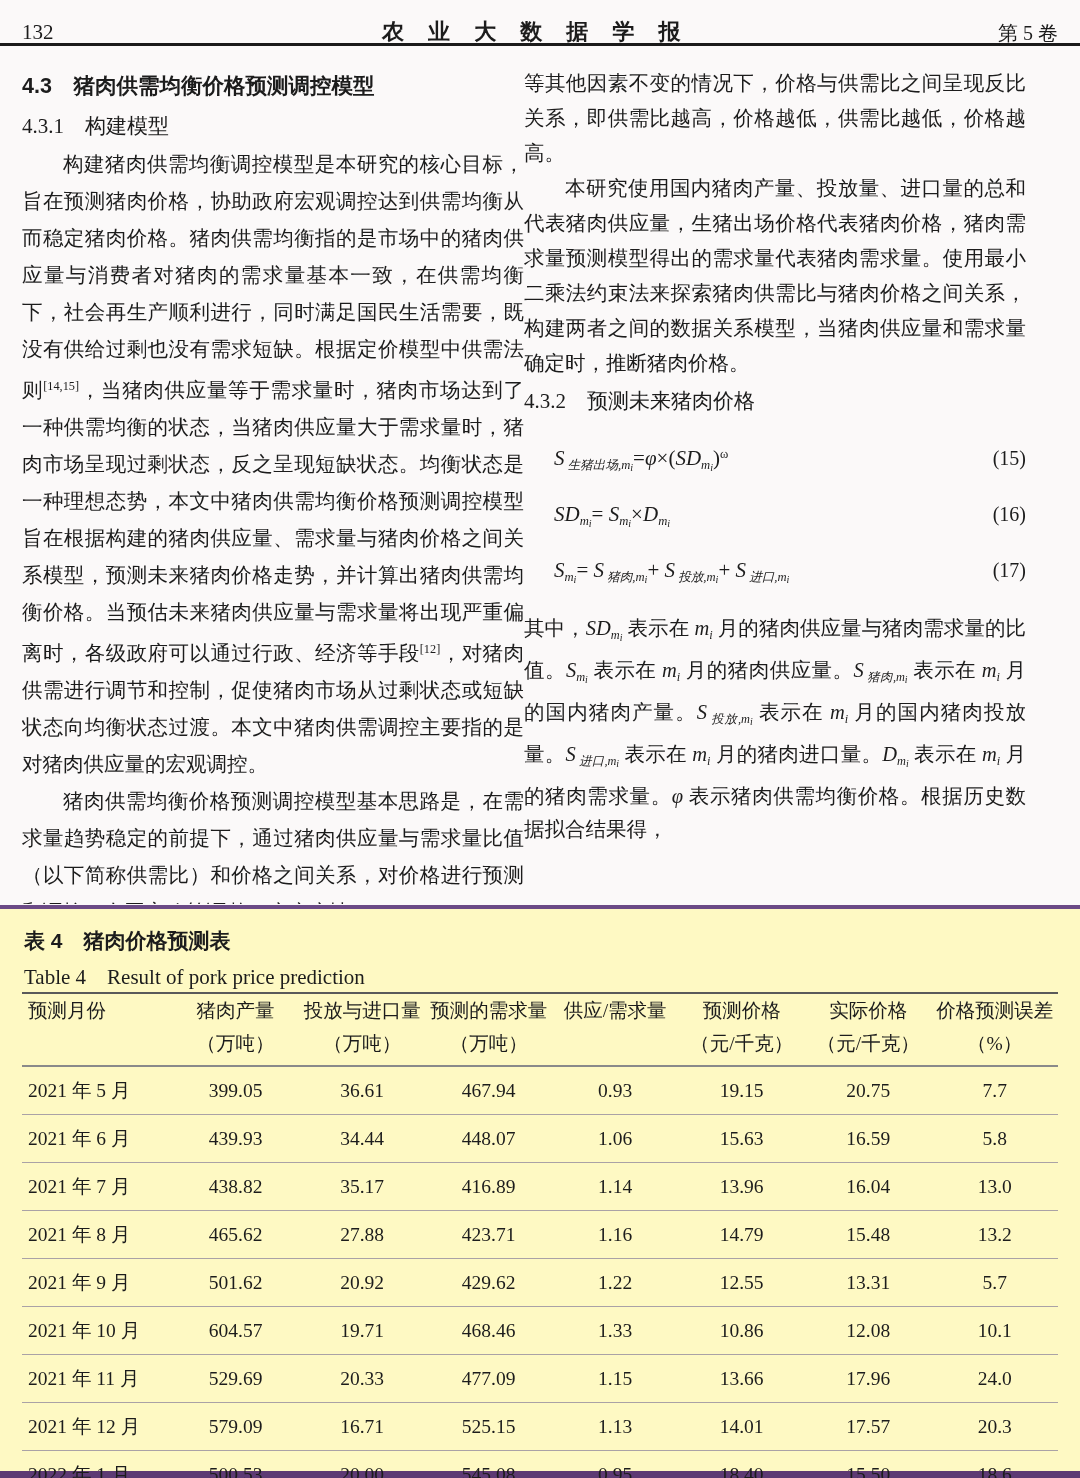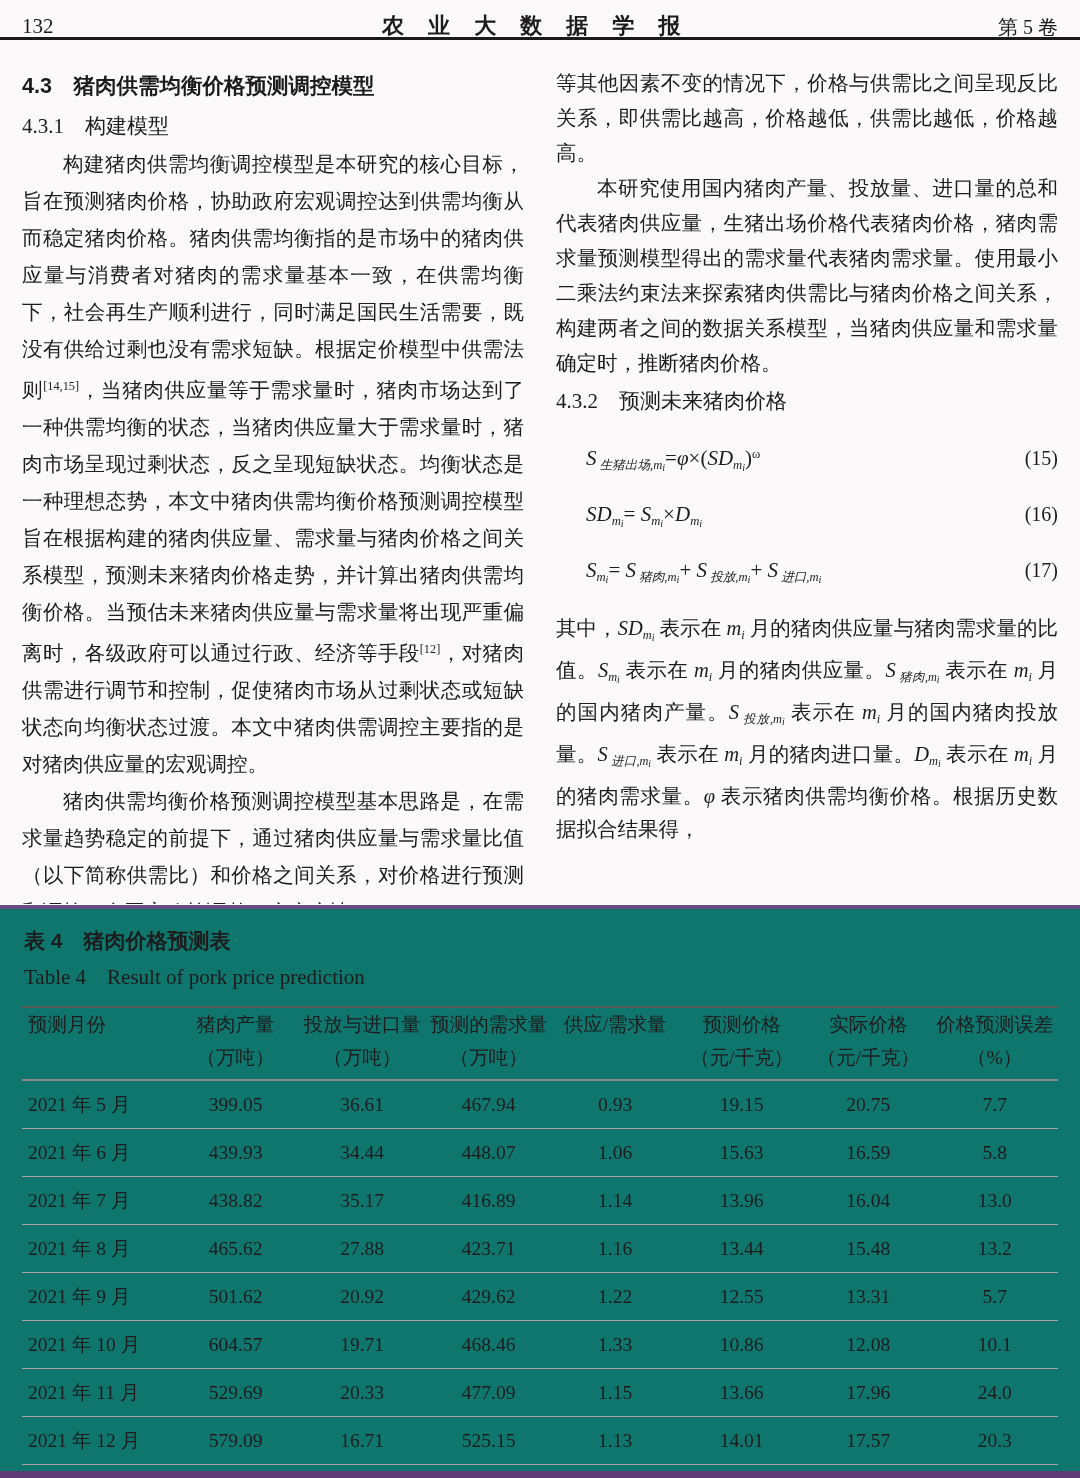--- a/index.html
+++ b/index.html
@@ -7,37 +7,37 @@
     width:1080px;height:1478px;overflow:hidden;
     background:#fbf9f9;
     font-family:"Liberation Serif","DejaVu Serif",serif;
     color:#1c1c1c;
     position:relative;
   }
   .page{position:absolute;inset:0;}
 
   
   .running-head{
-    position:absolute;top:0;left:0;right:0;height:40px;
+    position:absolute;top:0;left:0;right:0;height:46px;
     padding:10px 22px 0 22px;box-sizing:border-box;
     display:flex;align-items:flex-end;justify-content:space-between;
     border-bottom:3px solid #1b1b1b;
   }
   .page-num{font-size:21px;line-height:1;}
   .journal-title{
     font-family:"Liberation Sans","DejaVu Sans",sans-serif;
     font-size:22px;letter-spacing:9px;font-weight:600;line-height:1;margin-left:20px;
   }
   .volume{font-size:20px;line-height:1;}
 
   
   .body-columns{
     position:absolute;top:52px;left:0;right:0;height:852px;
     padding:14px 22px 0 22px;box-sizing:border-box;
-    display:flex;gap:32px;overflow:hidden;
+    display:flex;overflow:hidden;
   }
   .col{width:502px;flex:0 0 502px;overflow:hidden;}
   .section-heading{
     font-family:"Liberation Sans","DejaVu Sans",sans-serif;
     font-weight:bold;font-size:21.5px;line-height:40px;margin:0;
     white-space:pre-wrap;
   }
   .subsection-heading{
     font-size:21px;line-height:40px;margin:0;font-weight:normal;
     white-space:pre-wrap;
@@ -62,33 +62,33 @@
   .equation-row{
     display:flex;justify-content:space-between;align-items:baseline;
     padding-left:30px;font-size:21px;line-height:46px;text-align:right;
   }
   .equation-content{white-space:nowrap;}
   .equation-number{font-size:20px;}
 
   
   .table-section{
     position:absolute;top:905px;bottom:0;left:0;right:0;
-    background:#0f766e;
+    background:#fef9c3;
     border-top:4px solid #6b4a86;
     border-bottom:7px solid #5d3a73;
     box-sizing:border-box;
     padding:12px 22px 0 22px;
   }
   .table-caption-zh{
     font-family:"Liberation Sans","DejaVu Sans",sans-serif;
     font-weight:bold;font-size:21px;margin:6px 0 2px 2px;
     white-space:pre-wrap;
   }
   .table-caption-en{
-    font-size:21px;margin:10px 0 16px 2px;white-space:pre;
+    font-size:21px;margin:10px 0 2px 2px;white-space:pre;
   }
   table.data-table{
     width:100%;border-collapse:collapse;table-layout:fixed;
     font-size:19.5px;
   }
   .data-table th{font-weight:normal;padding:0 2px;text-align:center;}
   .data-table tr.col-labels th{border-top:2px solid #5a5a5a;padding-top:3px;}
   .data-table tr.col-units th{padding-top:6px;padding-bottom:8px;border-bottom:2px solid #8a8a8a;}
   .data-table td{
     text-align:center;padding:10px 2px;
@@ -210,21 +210,21 @@
             <td>13.96</td>
             <td>16.04</td>
             <td>13.0</td>
           </tr>
           <tr>
             <td>2021 年 8 月</td>
             <td>465.62</td>
             <td>27.88</td>
             <td>423.71</td>
             <td>1.16</td>
-            <td>13.44</td>
+            <td>14.79</td>
             <td>15.48</td>
             <td>13.2</td>
           </tr>
           <tr>
             <td>2021 年 9 月</td>
             <td>501.62</td>
             <td>20.92</td>
             <td>429.62</td>
             <td>1.22</td>
             <td>12.55</td>

